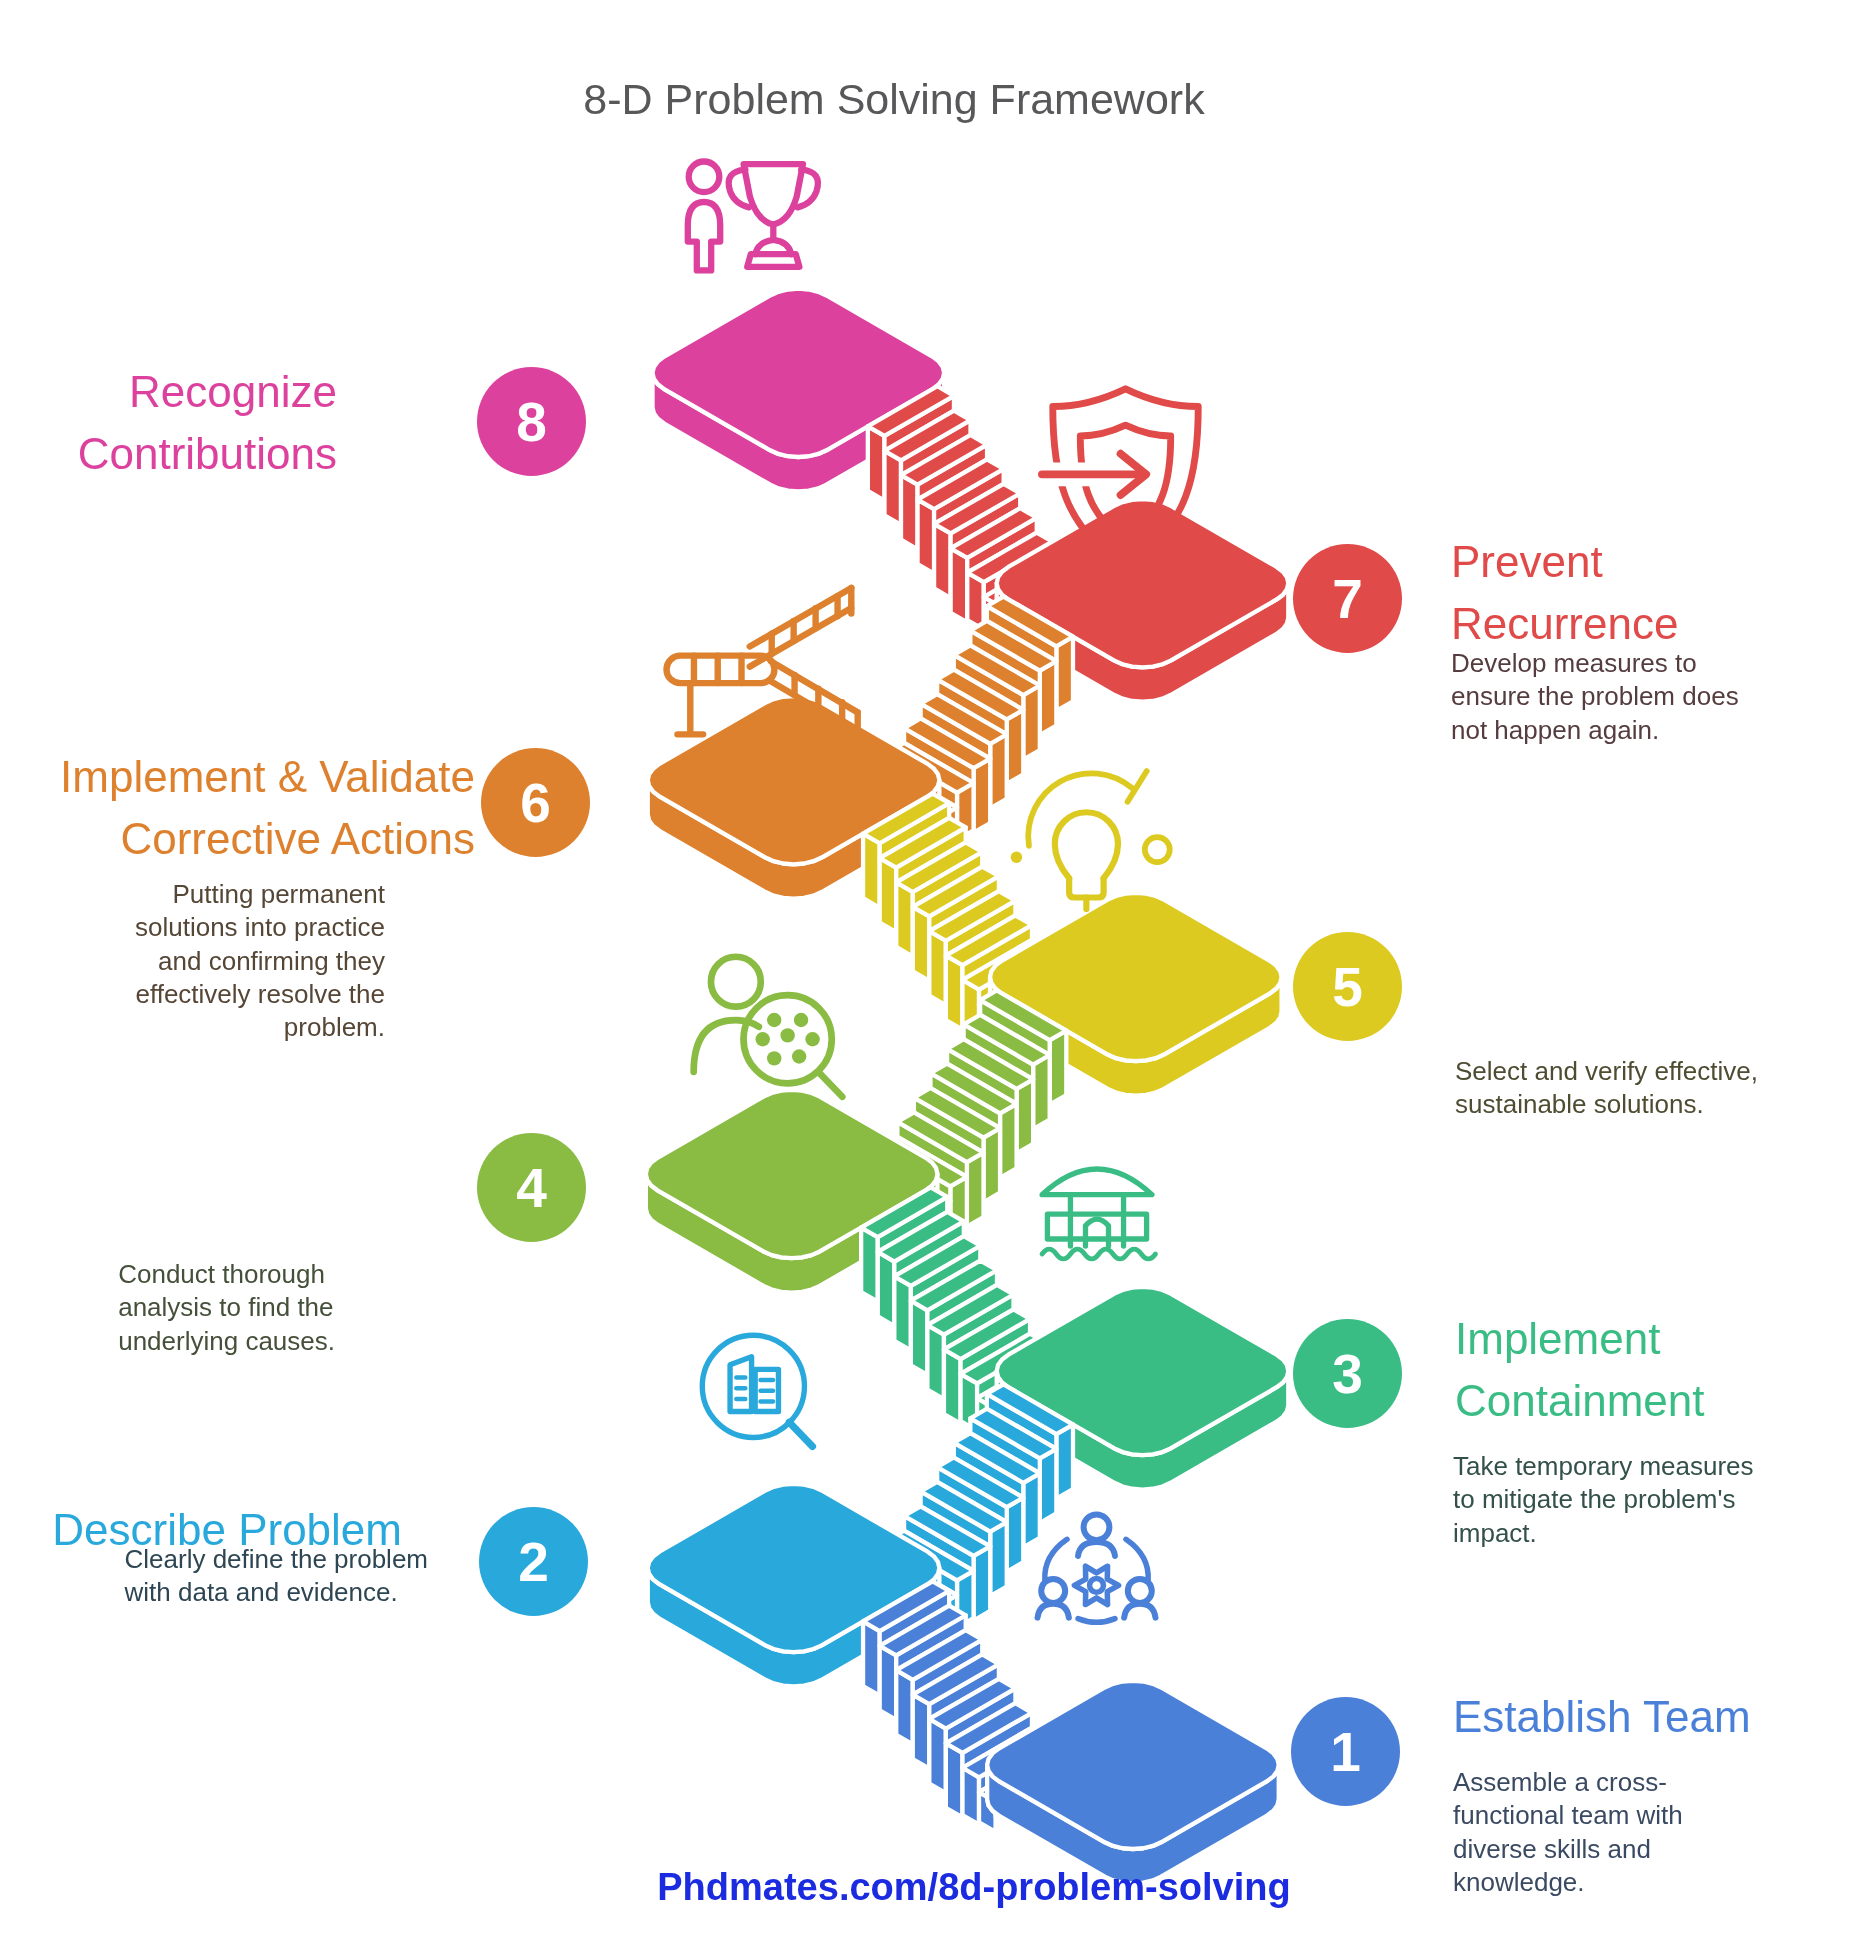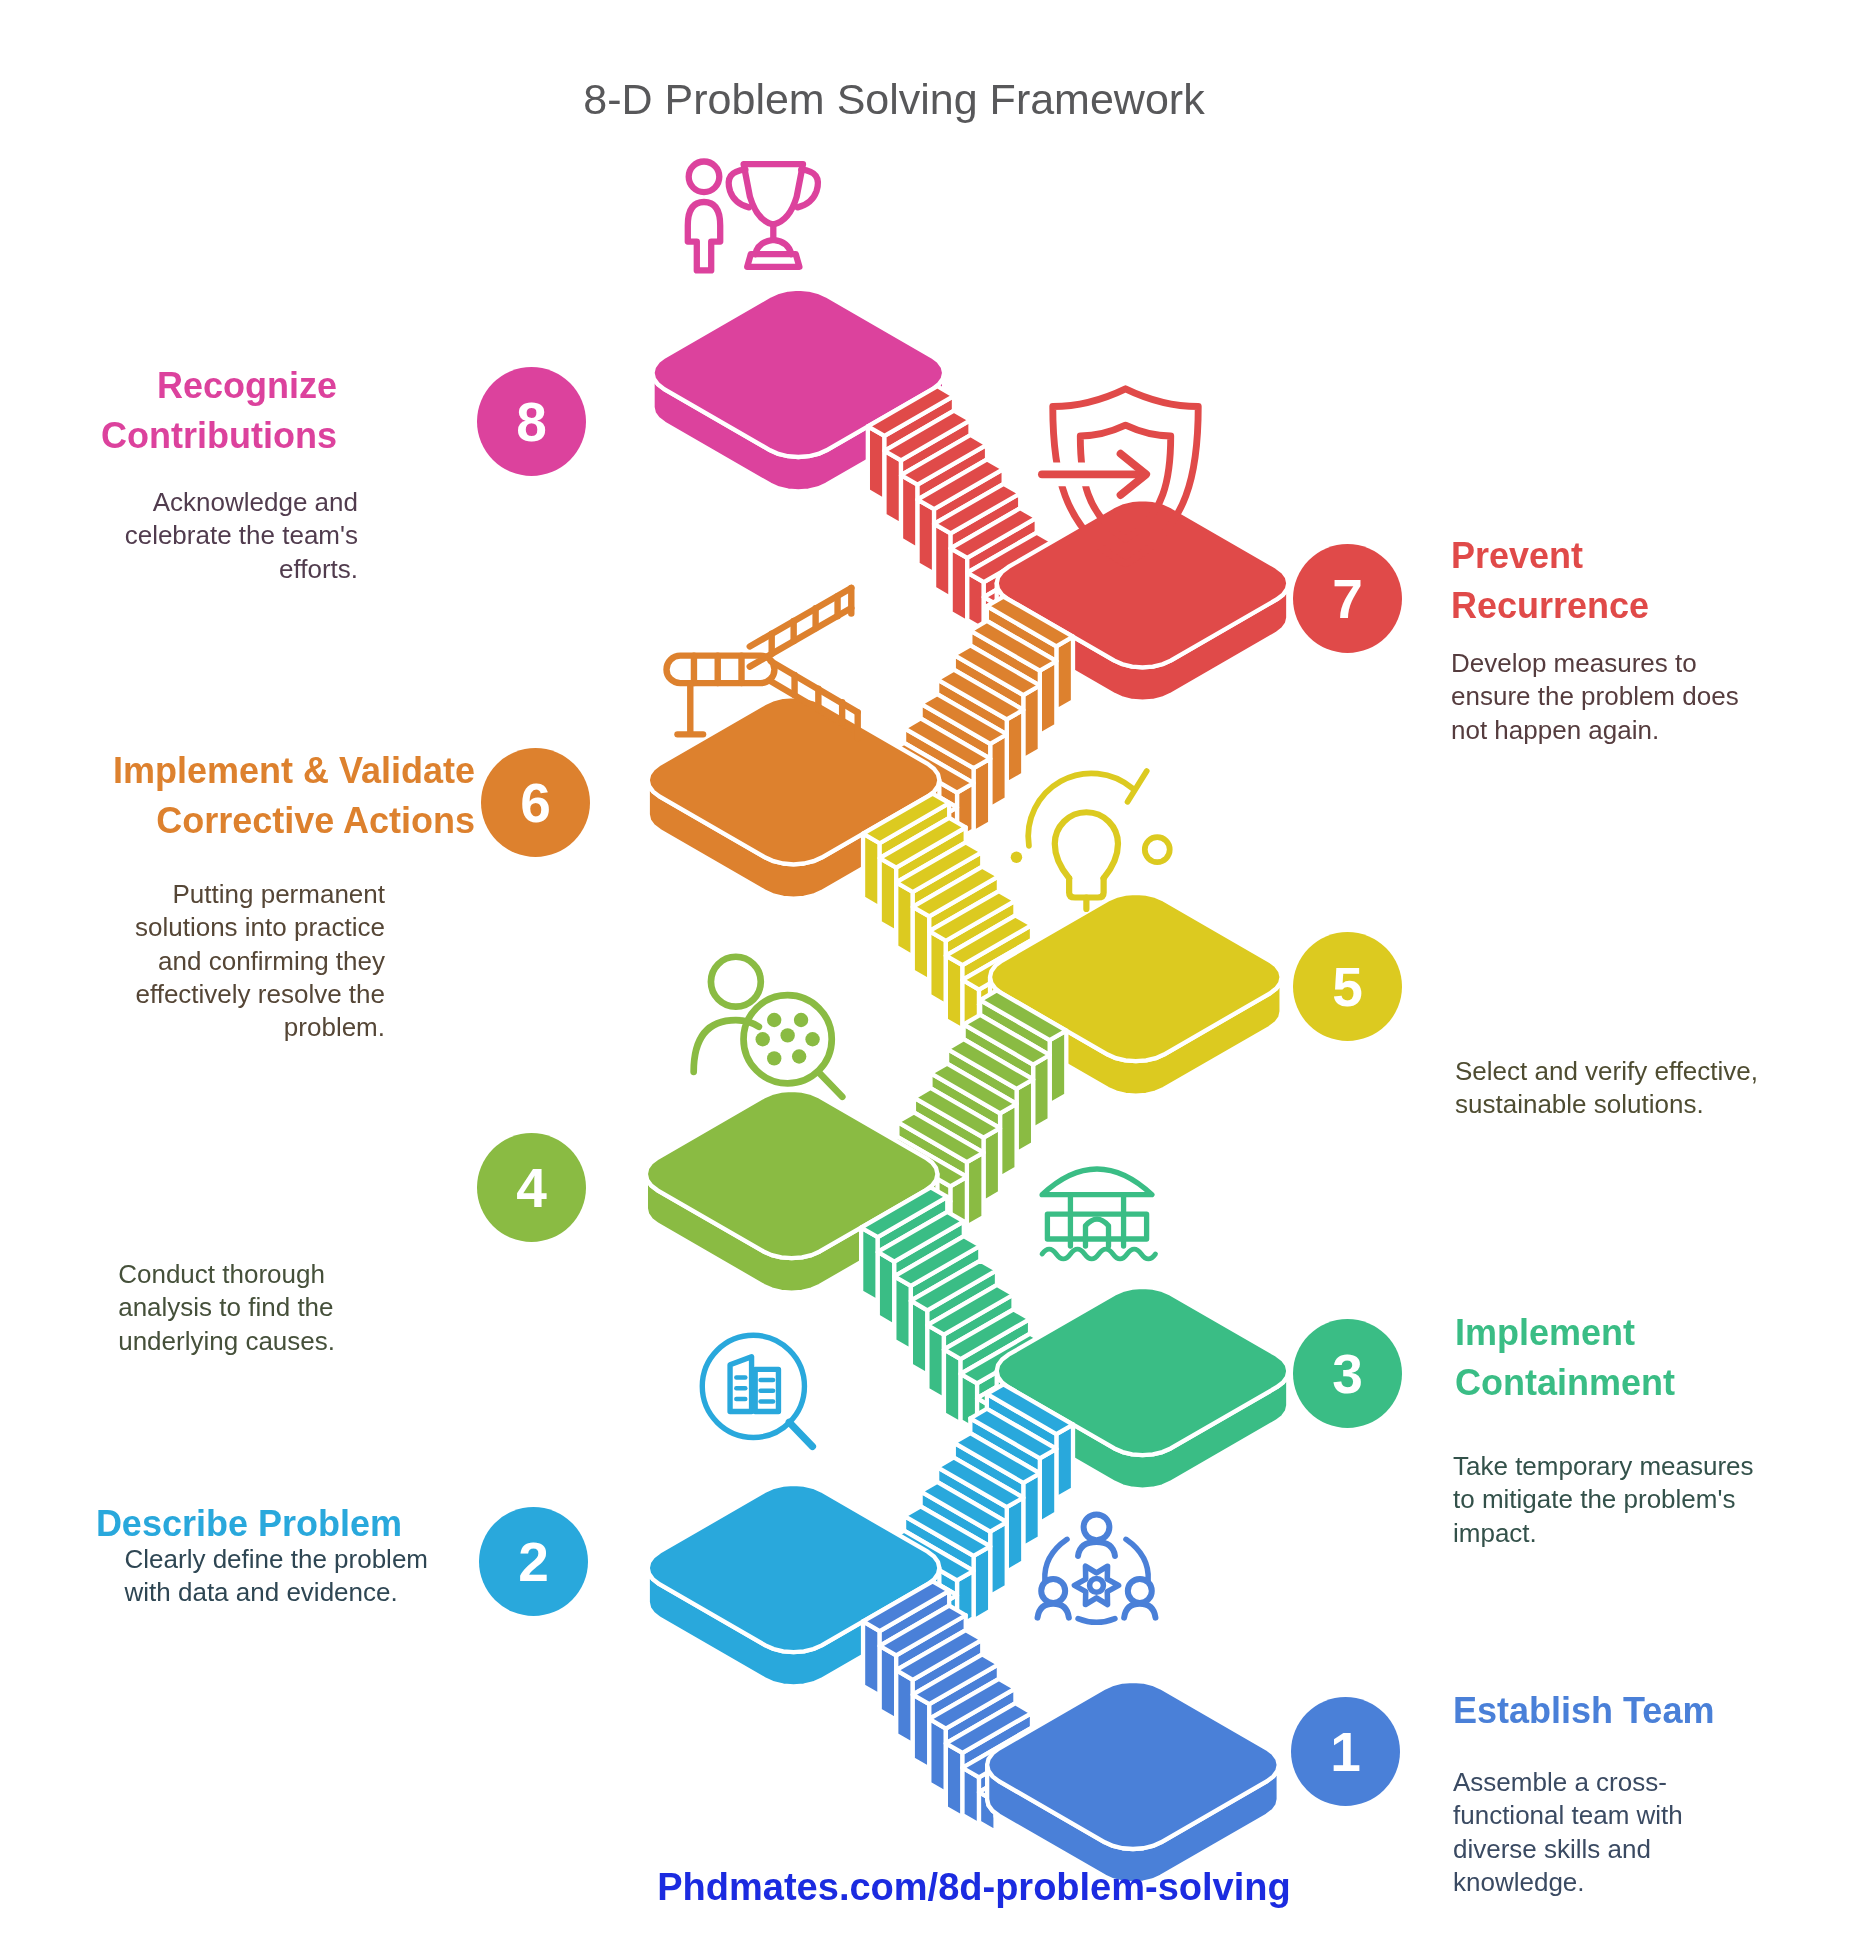--- a/index.html
+++ b/index.html
@@ -8,21 +8,21 @@
   #main-title{position:absolute;top:75px;left:0;width:1788px;text-align:center;
               font-size:43px;font-weight:400;color:#58585a;}
   #stairs{position:absolute;left:0;top:0;}
   .badge{position:absolute;width:109px;height:109px;border-radius:50%;display:flex;
          align-items:center;justify-content:center;color:#fff;font-size:55px;font-weight:700;
          background:var(--c);}
   #c8{left:477px;top:367px}  #c7{left:1293px;top:544px}
   #c6{left:481px;top:748px}  #c5{left:1293px;top:932px}
   #c4{left:477px;top:1133px} #c3{left:1293px;top:1319px}
   #c2{left:479px;top:1507px} #c1{left:1291px;top:1697px}
-  .s-title{position:absolute;font-weight:700;font-size:36px;line-height:1.4;
+  .s-title{position:absolute;font-weight:400;font-size:44px;line-height:1.4;
            white-space:pre-line;color:var(--c);}
   .s-desc{position:absolute;font-weight:400;font-size:26px;line-height:1.28;
           white-space:pre-line;color:var(--dc);}
   #t8{top:361px;right:1535px;text-align:right}   #d8{top:486px;right:1514px;text-align:right}
   #t6{top:746px;right:1397px;text-align:right}   #d6{top:878px;right:1487px;text-align:right}
   #t4{top:1126px;right:1559px;text-align:right}  #d4{top:1258px;right:1537px;}
   #t2{top:1499px;right:1470px;text-align:right}  #d2{top:1543px;right:1444px;text-align:left}
   #t7{top:531px;left:1451px}   #d7{top:647px;left:1451px}
   #t5{top:921px;left:1455px}   #d5{top:1055px;left:1455px}
   #t3{top:1308px;left:1455px}  #d3{top:1450px;left:1453px}
@@ -249,23 +249,20 @@
   <div class="badge" id="c7" style="--c: #e04a49; --dc: #553c3e;">7</div>
   <div class="badge" id="c6" style="--c: #dd812e; --dc: #554636;">6</div>
   <div class="badge" id="c5" style="--c: #dcca20; --dc: #4e4c31;">5</div>
   <div class="badge" id="c4" style="--c: #8abb43; --dc: #45503a;">4</div>
   <div class="badge" id="c3" style="--c: #3abd85; --dc: #33514a;">3</div>
   <div class="badge" id="c2" style="--c: #29a8dc; --dc: #2e4653;">2</div>
   <div class="badge" id="c1" style="--c: #4a80d8; --dc: #3a4a62;">1</div>
 
   <div class="s-title" id="t8" style="--c: #dc429d; --dc: #513c4e;">Recognize
 Contributions</div>
-  <div class="s-desc" id="d8" style="--c: #dc429d; --dc: #513c4e;">Acknowledge and
-celebrate the team's
-efforts.</div>
   <div class="s-title" id="t7" style="--c: #e04a49; --dc: #553c3e;">Prevent
 Recurrence</div>
   <div class="s-desc" id="d7" style="--c: #e04a49; --dc: #553c3e;">Develop measures to
 ensure the problem does
 not happen again.</div>
   <div class="s-title" id="t6" style="--c: #dd812e; --dc: #554636;">Implement &amp; Validate
 Corrective Actions</div>
   <div class="s-desc" id="d6" style="--c: #dd812e; --dc: #554636;">Putting permanent
 solutions into practice
 and confirming they

